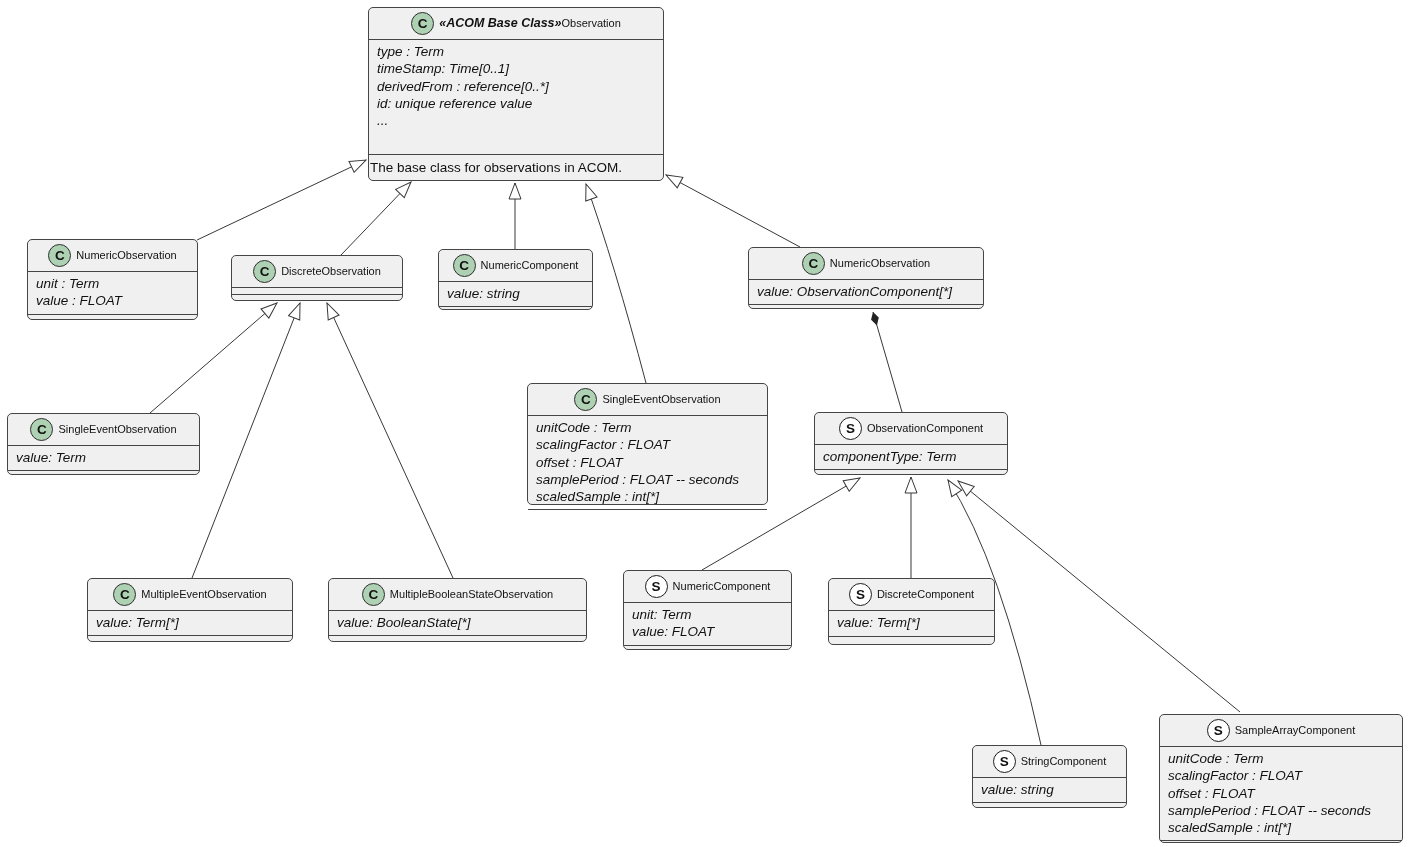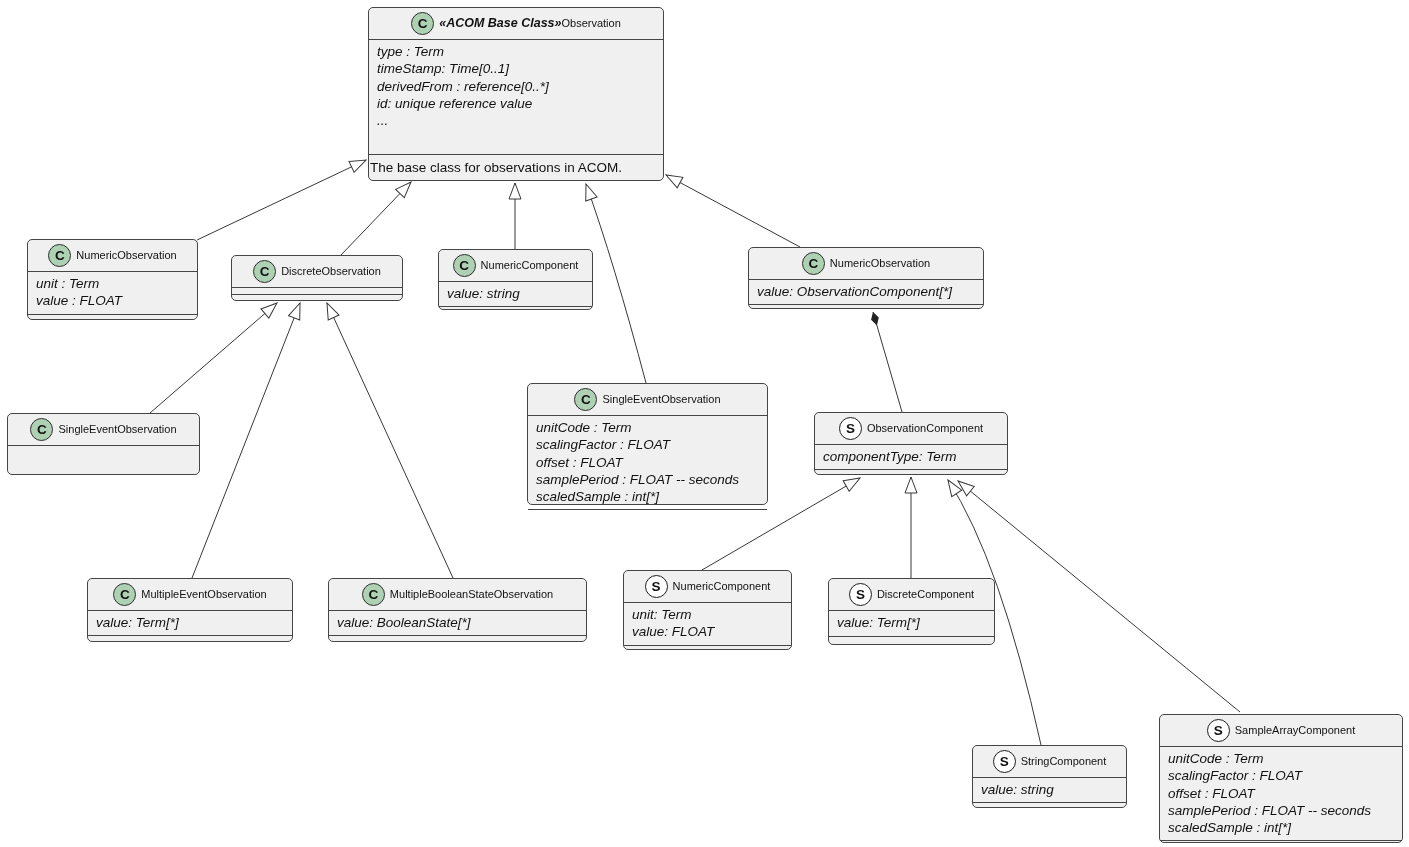--- a/index.html
+++ b/index.html
@@ -158,20 +158,23 @@
         </div>
         <div class="empty-comp"></div>
       </div>
       <div class="uml-class" style="left: 7px; top: 413px; width: 193px; height: 62px;">
         <div class="hdr">
           <span class="circ C">C</span>
           <span class="hdr-text">
             <span class="cname">SingleEventObservation</span>
           </span>
         </div>
+        <div class="attrs">
+          <div class="attr">value: Term</div>
+        </div>
         <div class="empty-comp"></div>
       </div>
       <div class="uml-class" style="left: 87px; top: 578px; width: 206px; height: 64px;">
         <div class="hdr">
           <span class="circ C">C</span>
           <span class="hdr-text">
             <span class="cname">MultipleEventObservation</span>
           </span>
         </div>
         <div class="attrs">

